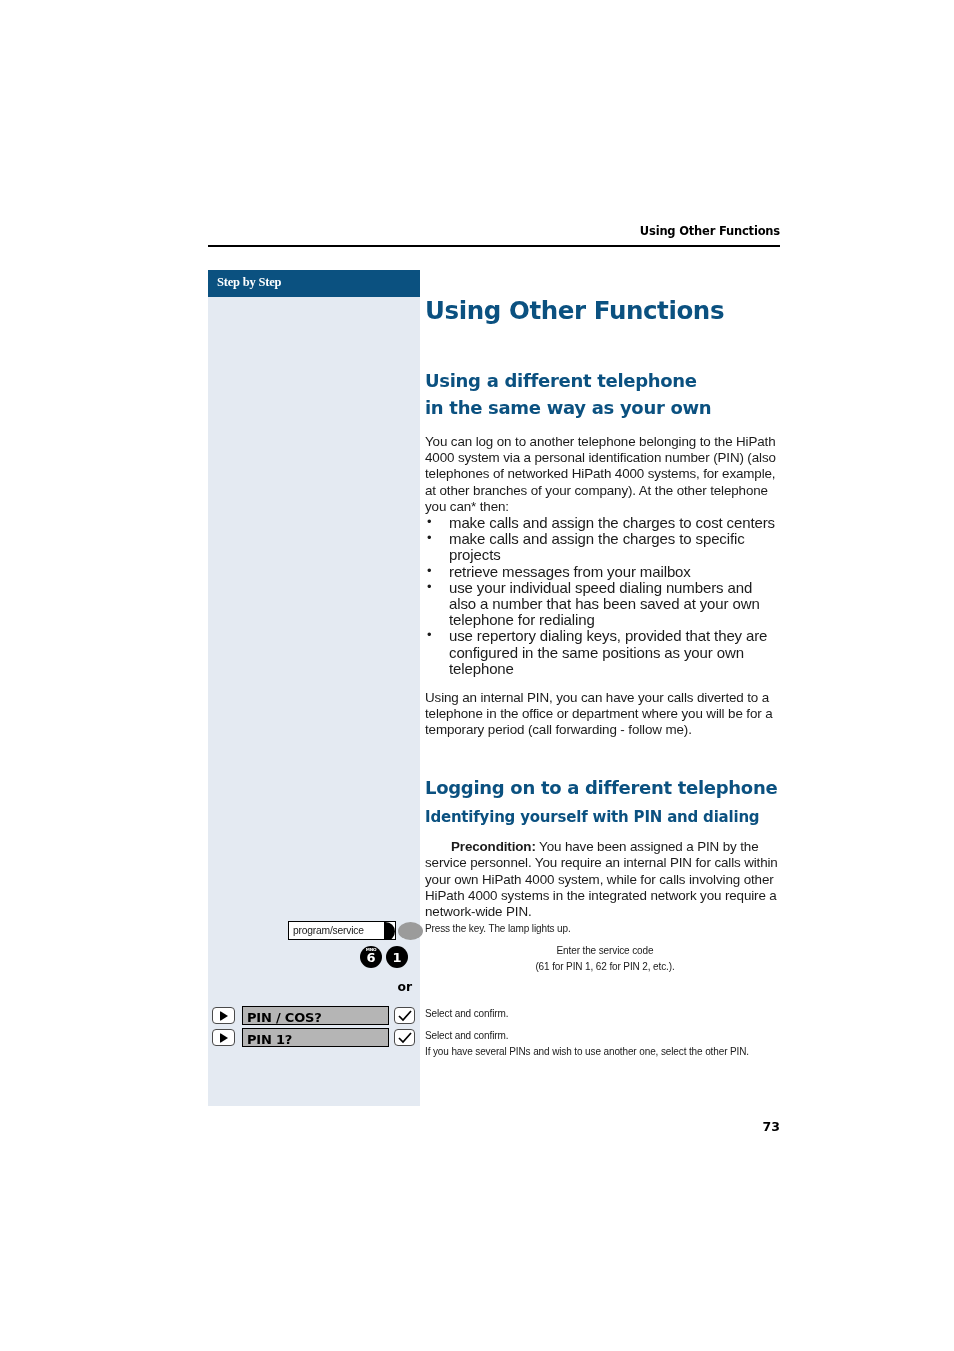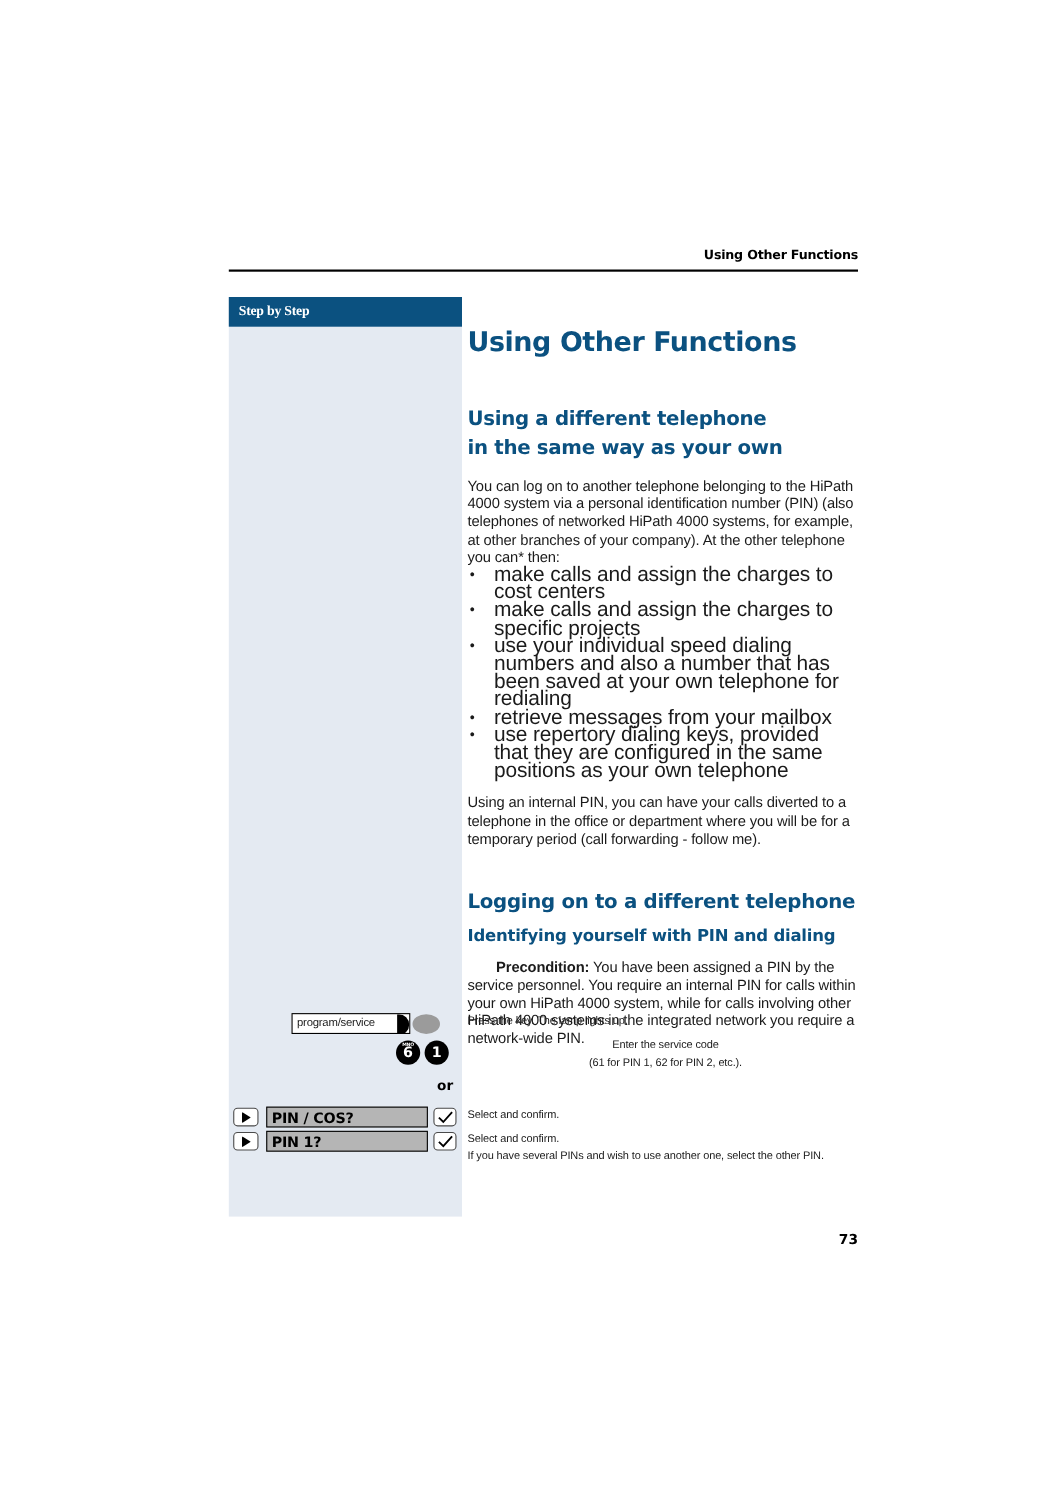--- a/index.html
+++ b/index.html
@@ -113,21 +113,21 @@
   p.body b { font-weight: bold; margin-left: 26px; }
 
   ul.bullets {
     list-style: none;
     margin: 0;
     padding: 0;
   }
   ul.bullets li {
     position: relative;
     padding-left: 24px;
-    font-size: 19px;
+    font-size: 15px;
     line-height: 16.2px;
     color: #1b1b1b;
     letter-spacing: -0.12px;
   }
   ul.bullets li::before {
     content: "\2022";
     position: absolute;
     left: 2px;
     top: -1px;
     font-size: 13px;
@@ -141,21 +141,21 @@
     width: 360px;
     font-size: 10px;
     line-height: 16.2px;
     color: #1b1b1b;
     letter-spacing: -0.12px;
   }
 
   
   #key-programservice {
     position: absolute;
-    left: 57px;
+    left: 80px;
     top: 651px;
     width: 144px;
     height: 22px;
   }
   .key-label-box {
     position: absolute;
     left: 0;
     top: 0;
     width: 108px;
     height: 19px;
@@ -388,22 +388,22 @@
   <h2 class="doc-h2">
     <span>Using a different telephone</span><br>
     <span>in the same way as your own</span>
   </h2>
 
   <p class="body">You can log on to another telephone belonging to the HiPath 4000 system via a personal identification number (PIN) (also telephones of networked HiPath 4000 systems, for example, at other branches of your company). At the other telephone you can* then:</p>
 
   <ul class="bullets">
     <li>make calls and assign the charges to cost centers</li>
     <li>make calls and assign the charges to specific projects</li>
+    <li>retrieve messages from your mailbox</li>
     <li>use your individual speed dialing numbers and also a number that has been saved at your own telephone for redialing</li>
-    <li>retrieve messages from your mailbox</li>
     <li>use repertory dialing keys, provided that they are configured in the same positions as your own telephone</li>
   </ul>
 
   <p class="body">Using an internal PIN, you can have your calls diverted to a telephone in the office or department where you will be for a temporary period (call forwarding - follow me).</p>
 
   <h2 class="doc-h2 tight">Logging on to a different telephone</h2>
   <h3 class="doc-h3">Identifying yourself with PIN and dialing</h3>
 
   <p class="body tight"><b>Precondition:</b><span> You have been assigned a PIN by the service personnel. You require an internal PIN for calls within your own HiPath 4000 system, while for calls involving other HiPath 4000 systems in the integrated network you require a network-wide PIN.</span></p>
 

